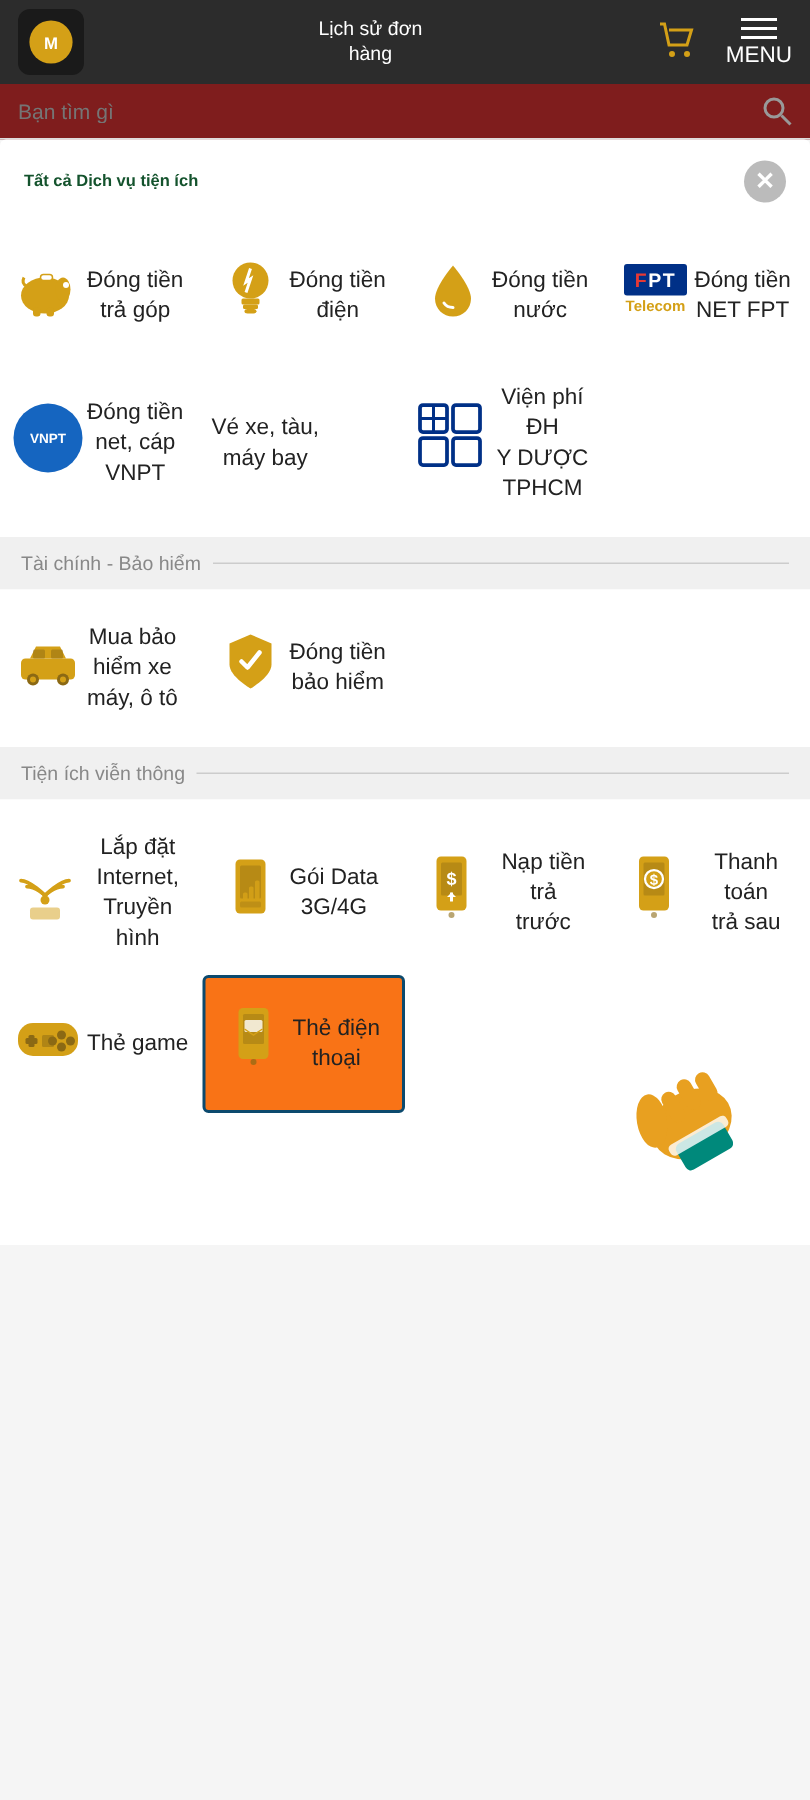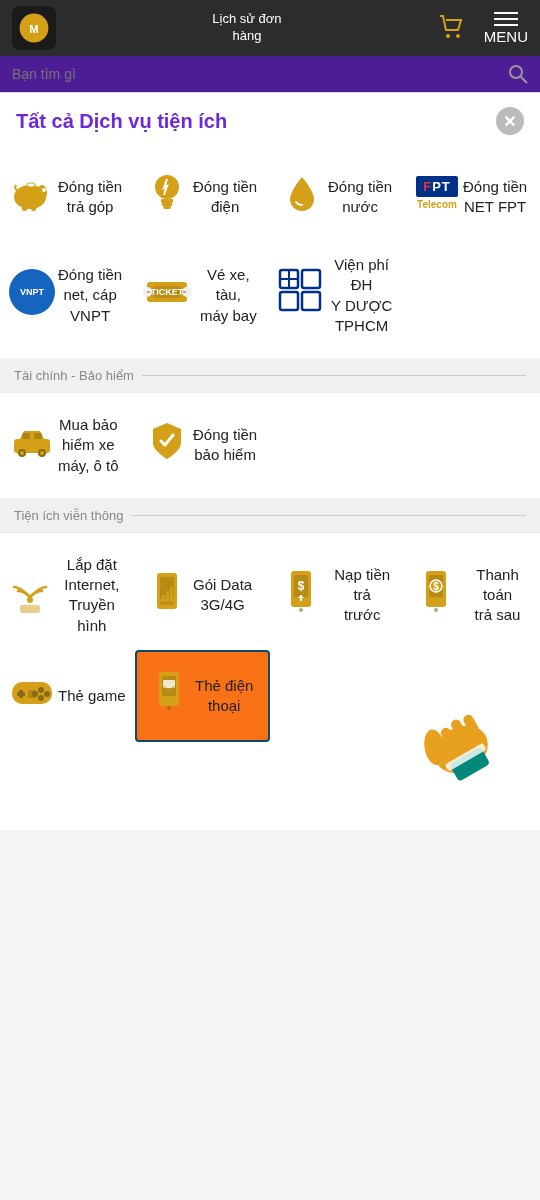--- a/index.html
+++ b/index.html
@@ -38,21 +38,21 @@
     .top-bar-right {
       display: flex; align-items: center; gap: 18px;
     }
     .cart-icon-wrap { position: relative; }
     .menu-lines { display: flex; flex-direction: column; gap: 4px; cursor: pointer; }
     .menu-lines span { display: block; width: 24px; height: 2px; background: #fff; }
     .menu-label { color: #fff; font-size: 15px; text-align: center; }
 
     
     .search-bar {
-      background: #4c1d95;
+      background: #7f1d1d;
       padding: 8px 12px;
       display: flex;
       align-items: center;
       border-bottom: 1px solid #ddd;
     }
     .search-input {
       flex: 1;
       border: none;
       outline: none;
       font-size: 14px;
@@ -69,23 +69,23 @@
     }
 
     .modal-header {
       padding: 14px 16px 10px 16px;
       display: flex;
       align-items: center;
       justify-content: space-between;
       border-bottom: none;
     }
     .modal-title {
-      font-size: 20px;
+      font-size: 11px;
       font-weight: bold;
-      color: #6d28d9;
+      color: #14532d;
     }
     .close-btn {
       width: 28px; height: 28px;
       background: #bbb;
       border-radius: 50%;
       display: flex; align-items: center; justify-content: center;
       cursor: pointer;
       color: #fff;
       font-size: 16px;
       font-weight: bold;
@@ -257,30 +257,20 @@
     <div class="service-item">
       <div class="service-icon">
         <div style="width:46px;height:46px;border-radius:50%;background:#1565c0;display:flex;align-items:center;justify-content:center;flex-direction:column;">
           <div style="color:#fff;font-size:9px;font-weight:bold;letter-spacing:0px;">VNPT</div>
         </div>
       </div>
       <div class="service-label">Đóng tiền<br>net, cáp<br>VNPT</div>
     </div>
 
     <div class="service-item">
-      <div class="service-icon">
-        <svg viewBox="0 0 48 48" fill="none" xmlns="http://www.w3.org/2000/svg">
-          <rect x="4" y="14" width="40" height="20" rx="3" fill="#d4a017"></rect>
-          <circle cx="4" cy="24" r="5" fill="#f0f0f0"></circle>
-          <circle cx="44" cy="24" r="5" fill="#f0f0f0"></circle>
-          <line x1="4" y1="24" x2="44" y2="24" stroke="#8B6914" stroke-width="1" stroke-dasharray="3,3"></line>
-          <rect x="10" y="18" width="28" height="12" rx="2" fill="#8B6914" opacity="0.3"></rect>
-          <text x="24" y="27" text-anchor="middle" fill="#fff" font-size="9" font-weight="bold">TICKET</text>
-        </svg>
-      </div>
       <div class="service-label">Vé xe, tàu,<br>máy bay</div>
     </div>
 
     <div class="service-item">
       <div class="service-icon">
         <div style="color:#003087;font-size:20px;font-weight:bold;letter-spacing:-2px;line-height:1;">
           <svg viewBox="0 0 48 48" width="48" height="48">
 
             <rect x="4" y="4" width="18" height="18" rx="2" stroke="#003087" stroke-width="2.5" fill="none"></rect>
             <rect x="4" y="26" width="18" height="18" rx="2" stroke="#003087" stroke-width="2.5" fill="none"></rect>

